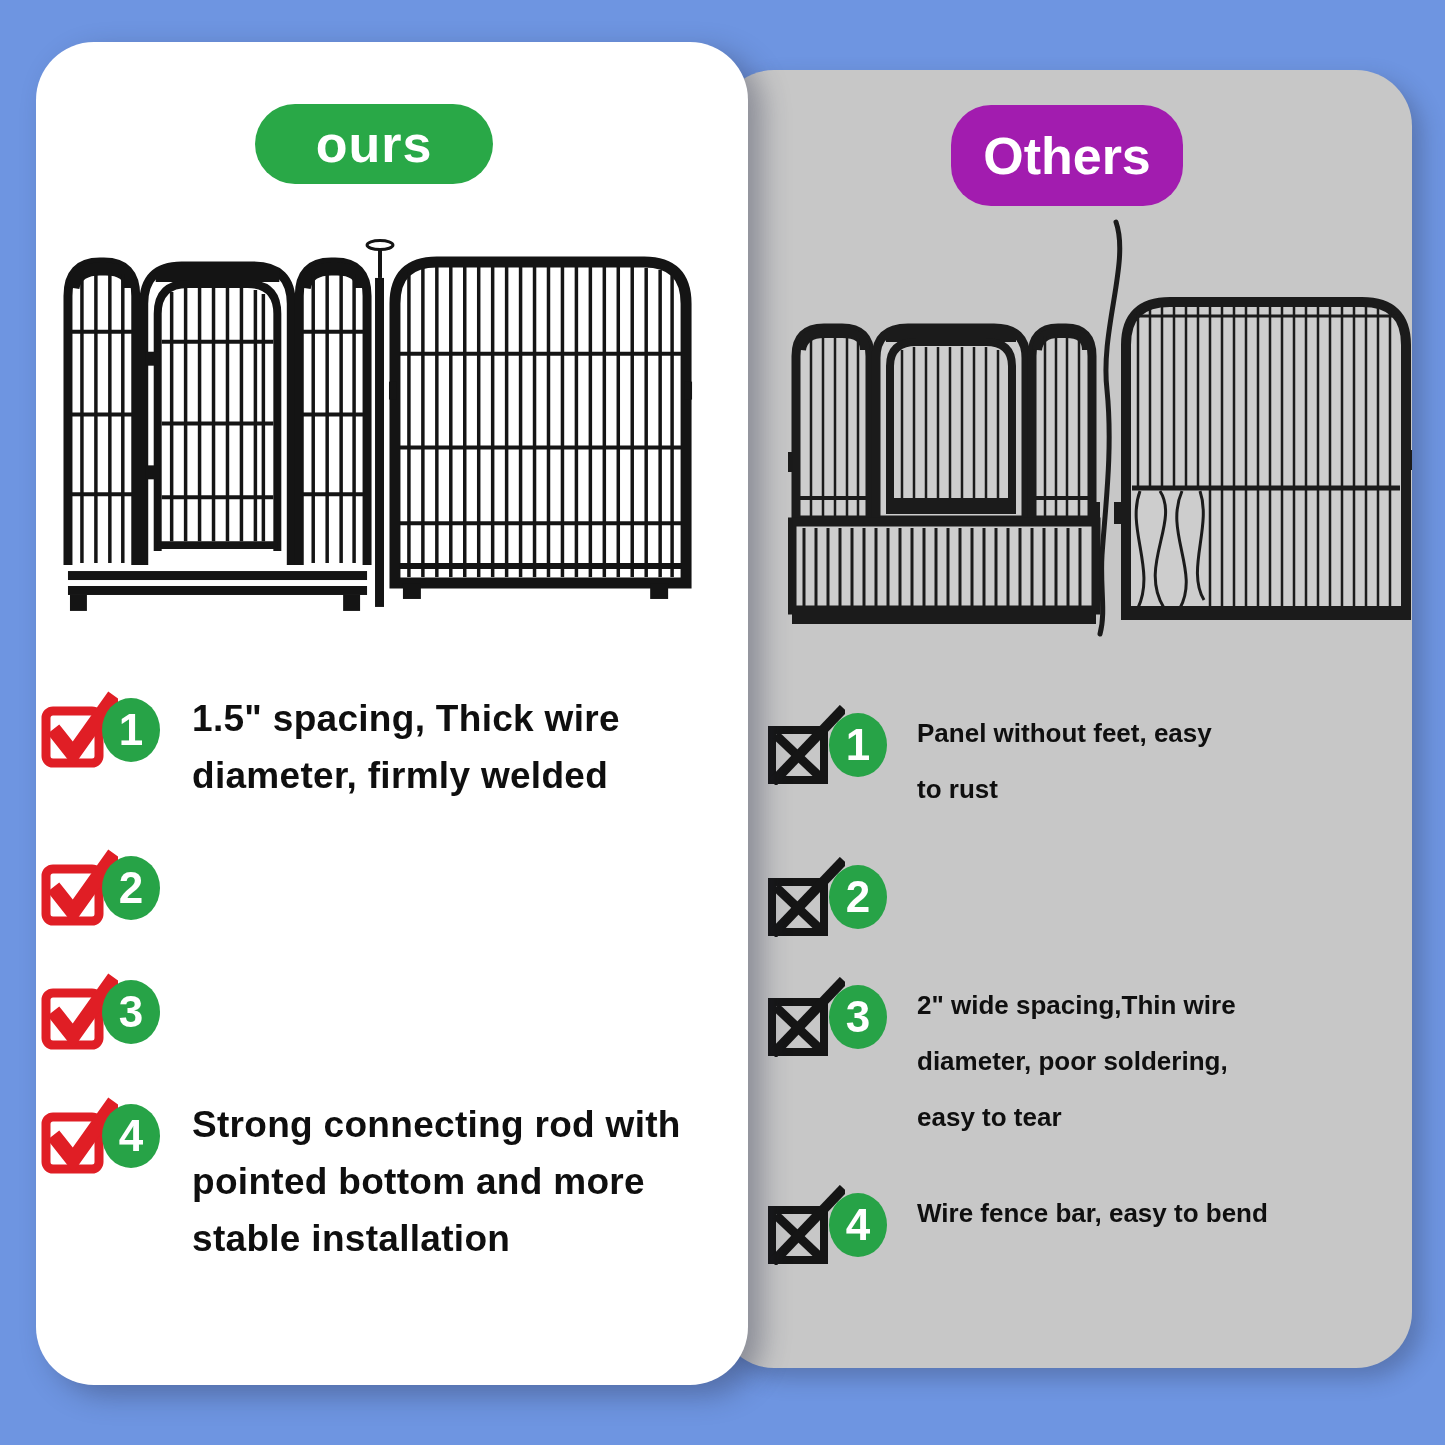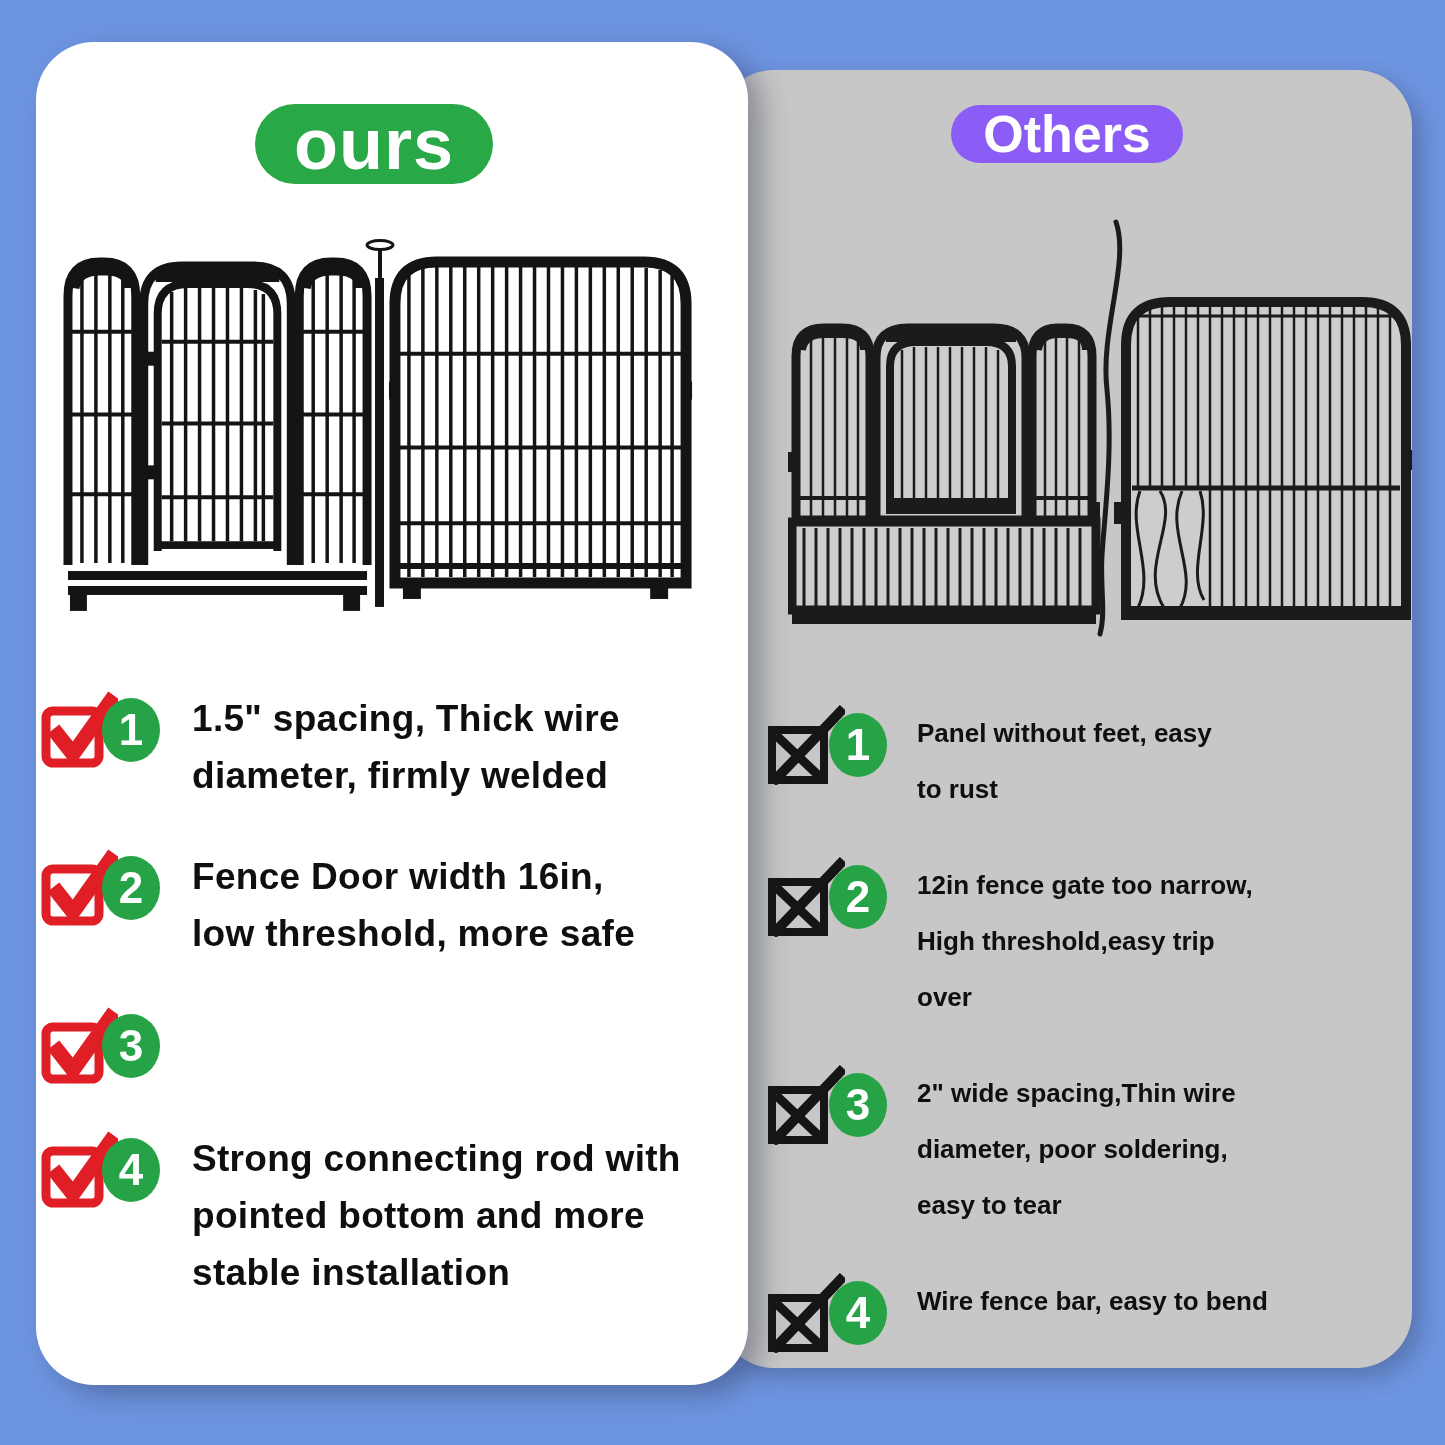--- a/index.html
+++ b/index.html
@@ -6,23 +6,23 @@
   .stage{position:relative;width:1445px;height:1445px;background:#6e95e1;
          font-family:"Liberation Sans",sans-serif;overflow:hidden;}
   .card{position:absolute;overflow:hidden;}
   .card-ours{left:36px;top:42px;width:712px;height:1343px;background:#ffffff;
              border-radius:58px;z-index:2;box-shadow:14px 10px 28px rgba(40,45,70,.38);}
   .card-others{left:718px;top:70px;width:694px;height:1298px;background:#c7c7c7;
                border-radius:56px;z-index:1;box-shadow:10px 10px 22px rgba(40,45,70,.30);}
   .pill{position:absolute;display:flex;align-items:center;justify-content:center;
         color:#ffffff;font-weight:bold;}
   .pill-ours{left:219px;top:62px;width:238px;height:80px;border-radius:44px;
-             background:#29a847;font-size:72px;letter-spacing:1px;}
-  .pill-others{left:233px;top:35px;width:232px;height:58px;border-radius:40px;
-               background:#8b5cf6;font-size:52px;}
+             background:#29a847;font-size:52px;letter-spacing:1px;}
+  .pill-others{left:233px;top:35px;width:232px;height:101px;border-radius:40px;
+               background:#a21caf;font-size:52px;}
   .fence{position:absolute;}
   .fence-ours{left:24px;top:190px;width:648px;height:384px;}
   .fence-others{left:70px;top:145px;width:624px;height:426px;}
   .feature-list{position:absolute;margin:0;padding:0;list-style:none;
                 display:flex;flex-direction:column;}
   .card-ours .feature-list{top:648px;left:2px;right:6px;gap:44px;}
   .card-others .feature-list{top:635px;left:47px;right:20px;gap:40px;}
   .feature-item{display:flex;align-items:flex-start;}
   .marker{width:80px;height:80px;flex:0 0 auto;}
   .num-circle{flex:0 0 auto;width:58px;height:64px;margin-left:-16px;margin-top:8px;
@@ -147,22 +147,20 @@
           </svg>
         <span class="num-circle">1</span>
         <p class="item-text">1.5" spacing, Thick wire
 diameter,  firmly welded</p>
       </li>
       <li class="feature-item">
         <svg class="marker">
             <use href="#icon-check-red"></use>
           </svg>
         <span class="num-circle">2</span>
-        <p class="item-text">Fence Door width 16in,
-low threshold, more safe</p>
       </li>
       <li class="feature-item">
         <svg class="marker">
             <use href="#icon-check-red"></use>
           </svg>
         <span class="num-circle">3</span>
       </li>
       <li class="feature-item">
         <svg class="marker">
             <use href="#icon-check-red"></use>
@@ -294,23 +292,20 @@
           </svg>
         <span class="num-circle">1</span>
         <p class="item-text">Panel without feet, easy
 to rust</p>
       </li>
       <li class="feature-item">
         <svg class="marker">
             <use href="#icon-check-x"></use>
           </svg>
         <span class="num-circle">2</span>
-        <p class="item-text">12in fence gate too narrow,
-High threshold,easy trip
-over</p>
       </li>
       <li class="feature-item">
         <svg class="marker">
             <use href="#icon-check-x"></use>
           </svg>
         <span class="num-circle">3</span>
         <p class="item-text">2" wide spacing,Thin wire
 diameter, poor soldering,
 easy to tear</p>
       </li>

